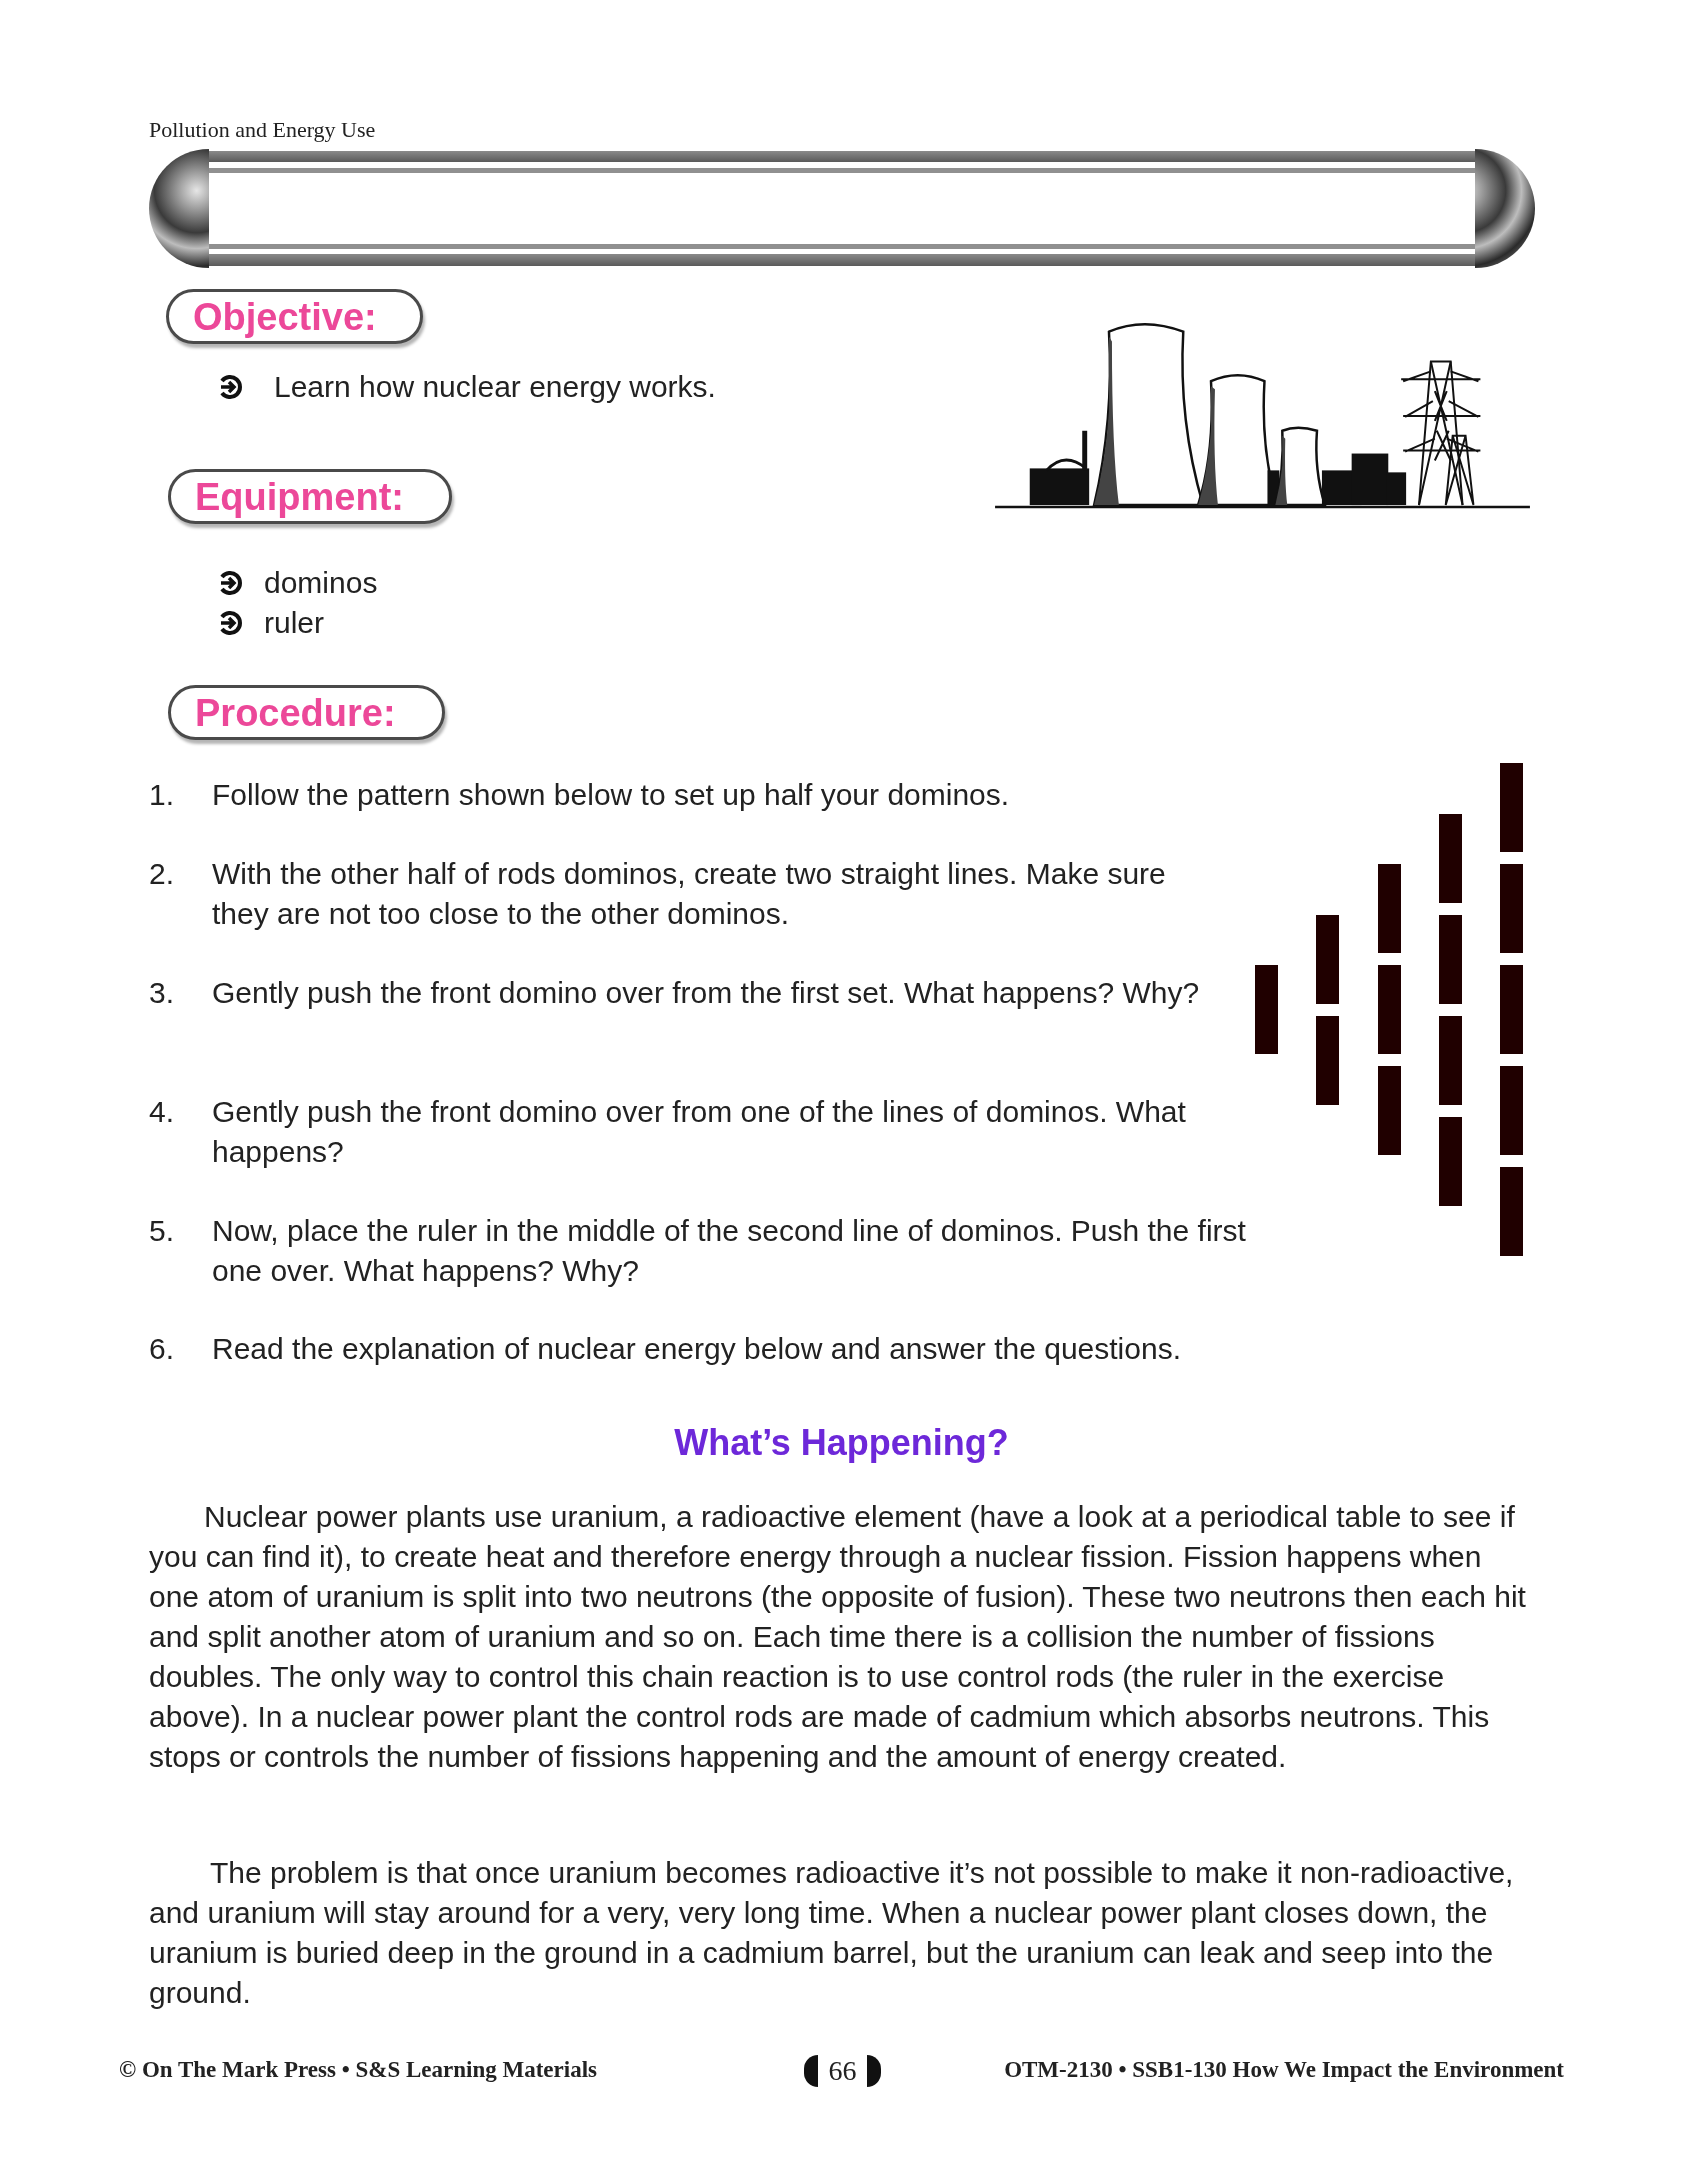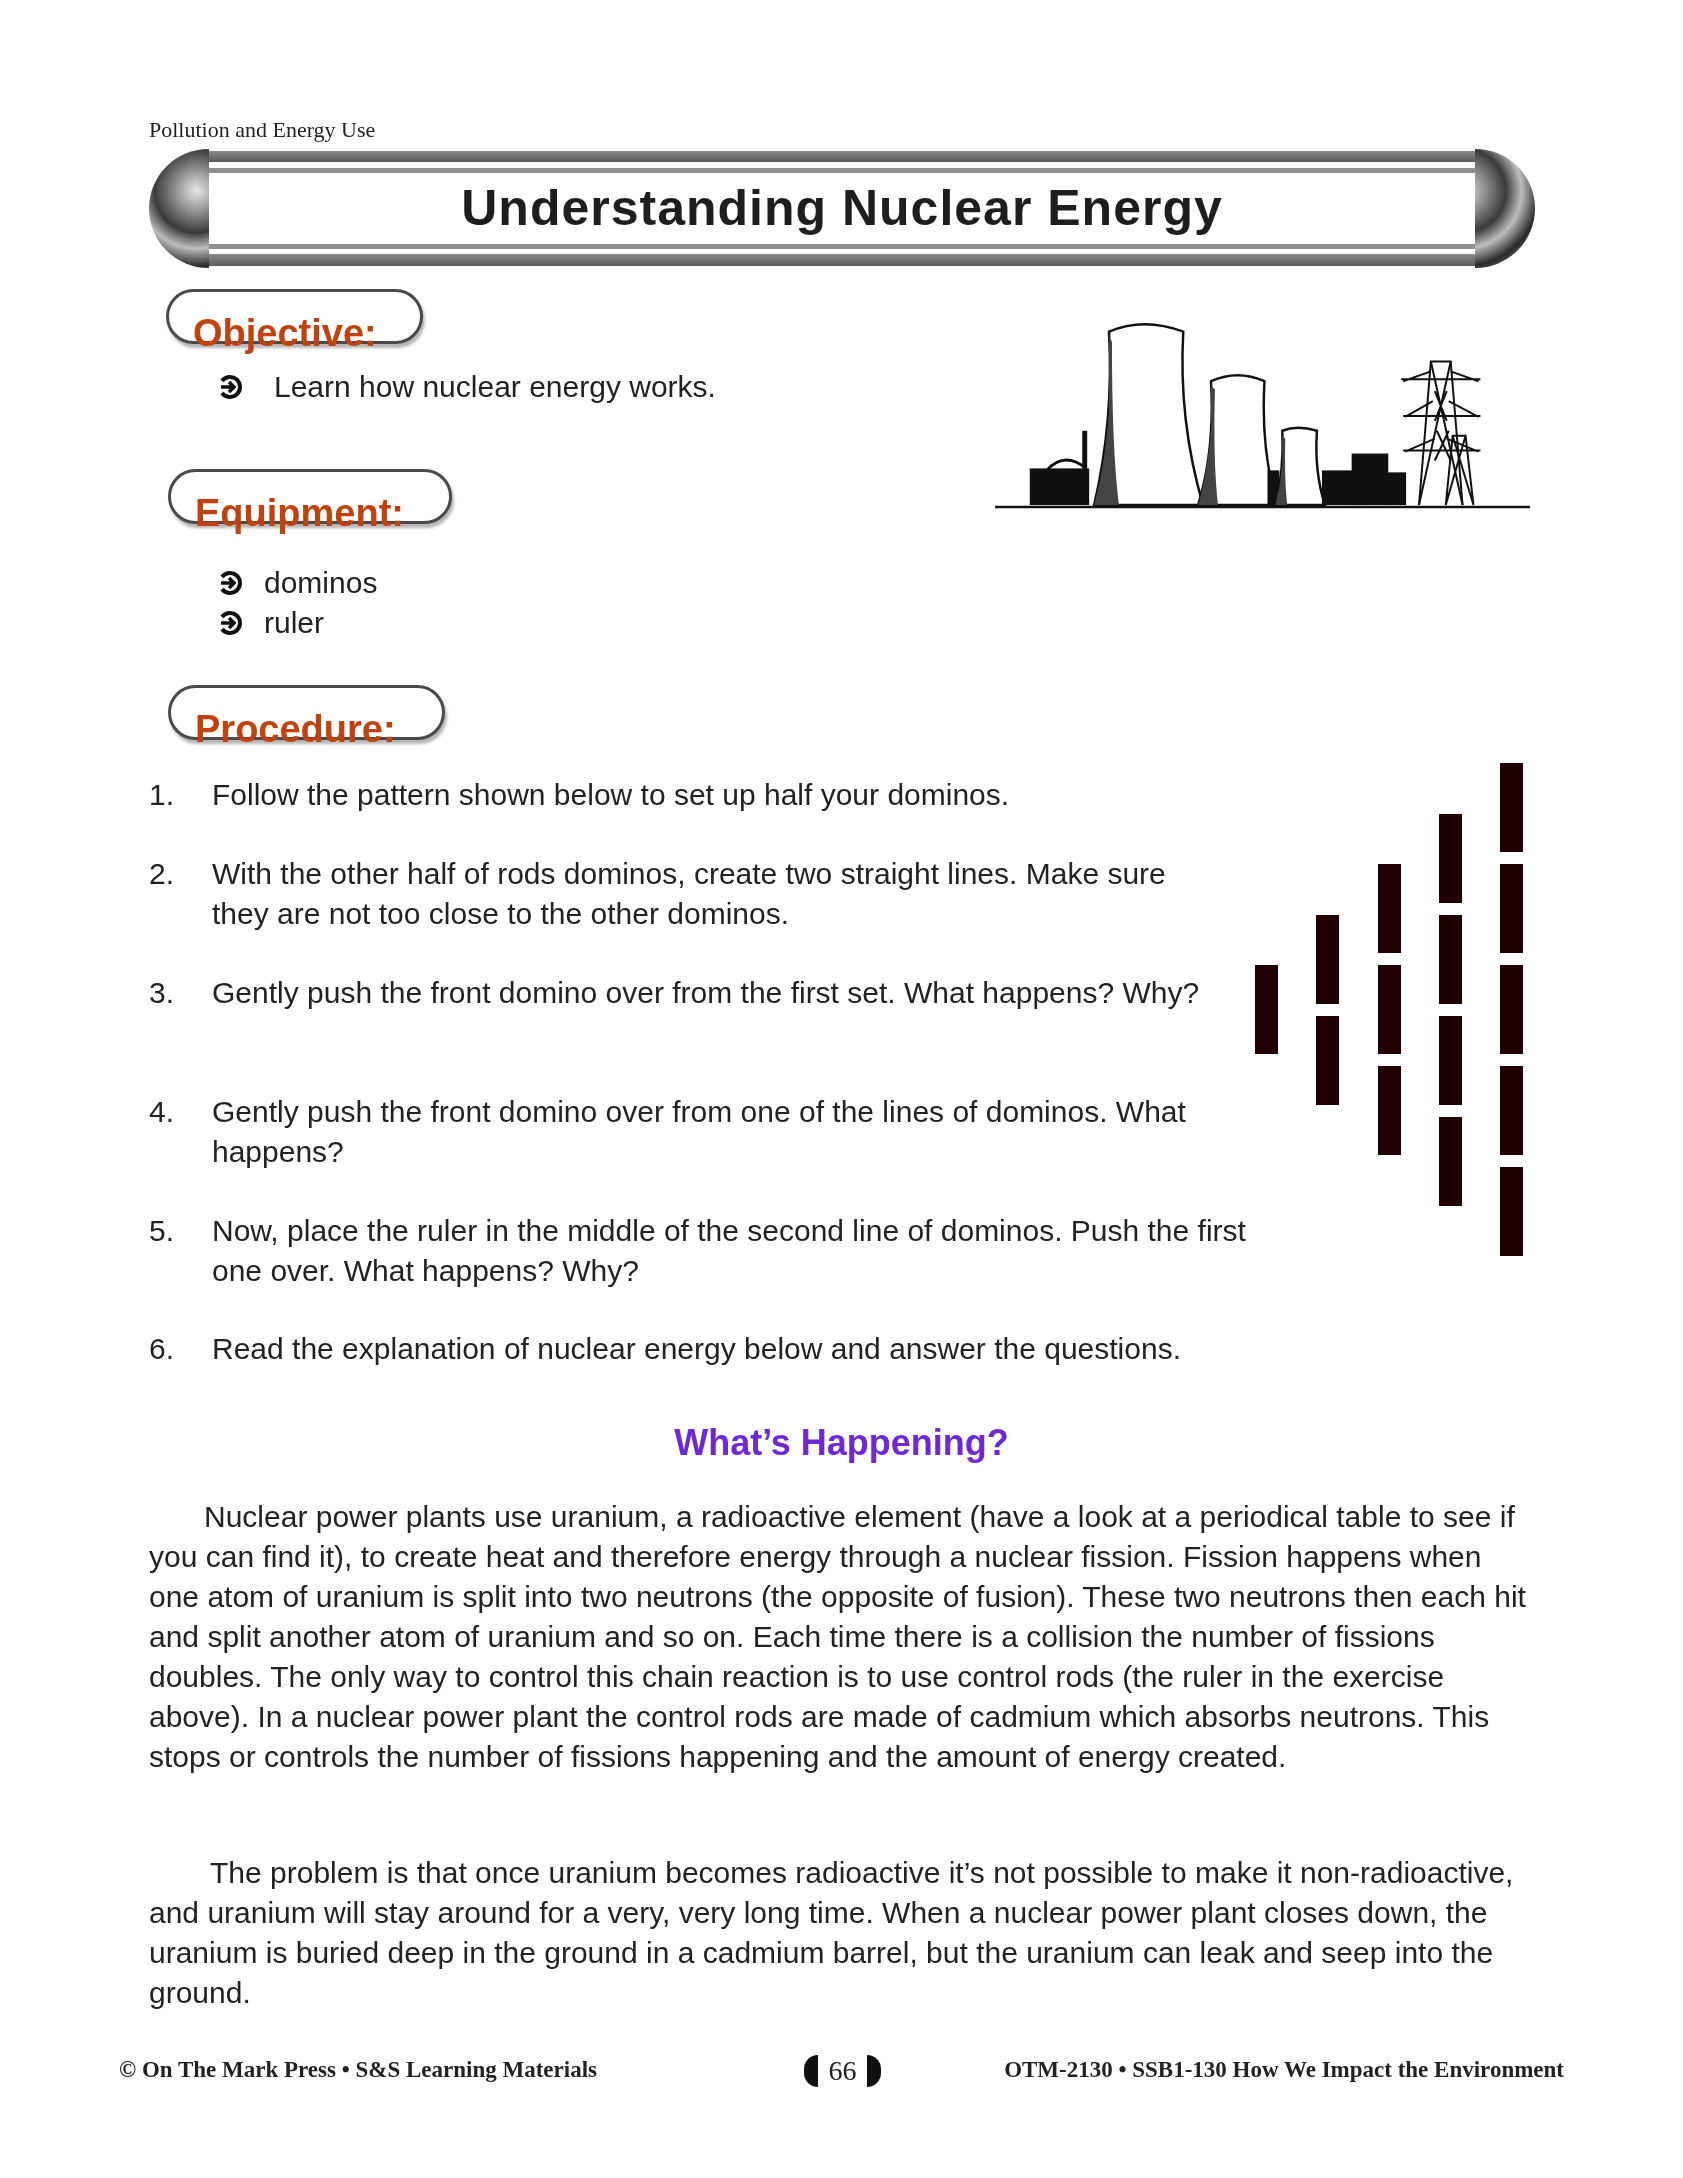--- a/index.html
+++ b/index.html
@@ -19,22 +19,22 @@
   #banner .bar.b2 { bottom: 2px; height: 12px; }
   #banner .globe { position: absolute; top: 0; width: 119px; height: 119px; border-radius: 50%;
     background: radial-gradient(circle at 40% 35%, #e6e6e6 0%, #9a9a9a 18%, #3a3a3a 40%, #bdbdbd 55%, #2a2a2a 72%, #777 86%, #222 100%); }
   #banner .globe.left { left: 0; clip-path: inset(0 59px 0 0); }
   #banner .globe.right { right: 0; clip-path: inset(0 0 0 59px); }
   #banner .title { position: absolute; left: 59px; right: 59px; top: 30px; text-align: center;
     font-size: 50px; font-weight: bold; letter-spacing: 1px; color: #1e1e1e; }
 
   
   .pill { border: 3px solid #4a4a4a; border-radius: 28px; background: #fff;
-    box-shadow: 2px 4px 3px #b5b5b5; font-weight: bold; color: #c2410c; font-size: 38px;
-    padding: 16px 24px; height: 50px; line-height: 50px; box-sizing: border-box; }
+    box-shadow: 2px 4px 3px #b5b5b5; font-weight: bold; color: #ec4899; font-size: 38px;
+    padding: 0 24px; height: 50px; line-height: 50px; box-sizing: border-box; }
   #objective-heading { left: 166px; top: 289px; width: 257px; height: 55px; line-height: 50px; }
   #equipment-heading { left: 168px; top: 469px; width: 284px; height: 55px; line-height: 50px; }
   #procedure-heading { left: 168px; top: 685px; width: 277px; height: 55px; line-height: 50px; }
 
   .bullet { font-size: 30px; color: #222; }
   .bullet .arrow { display: inline-block; width: 26px; height: 26px; vertical-align: -3px; }
   #objective-item { left: 218px; top: 370px; }
   #objective-item .arrow { margin-right: 30px; }
   #equipment-list .item { position: absolute; left: 0; white-space: nowrap; }
   #equipment-list { left: 218px; top: 566px; }
@@ -73,21 +73,20 @@
 
 <div id="section-header" class="abs serif">Pollution and Energy Use</div>
 
 <div id="banner" class="abs">
   <div class="bar t1"></div>
   <div class="bar t2"></div>
   <div class="bar b1"></div>
   <div class="bar b2"></div>
   <div class="globe left"></div>
   <div class="globe right"></div>
-  <div class="title sans">Understanding Nuclear Energy</div>
 </div>
 
 <div id="objective-heading" class="abs pill sans">Objective:</div>
 <div id="objective-item" class="abs bullet sans">
   <svg class="arrow" viewBox="0 0 26 26">
     <path d="M4 7 A10 10 0 1 1 4 19" fill="none" stroke="#111" stroke-width="4"></path>
     <path d="M3 13 H16 M11 8 L16 13 L11 18" fill="none" stroke="#111" stroke-width="3.5"></path>
   </svg><span>Learn how nuclear energy works.</span>
 </div>
 

